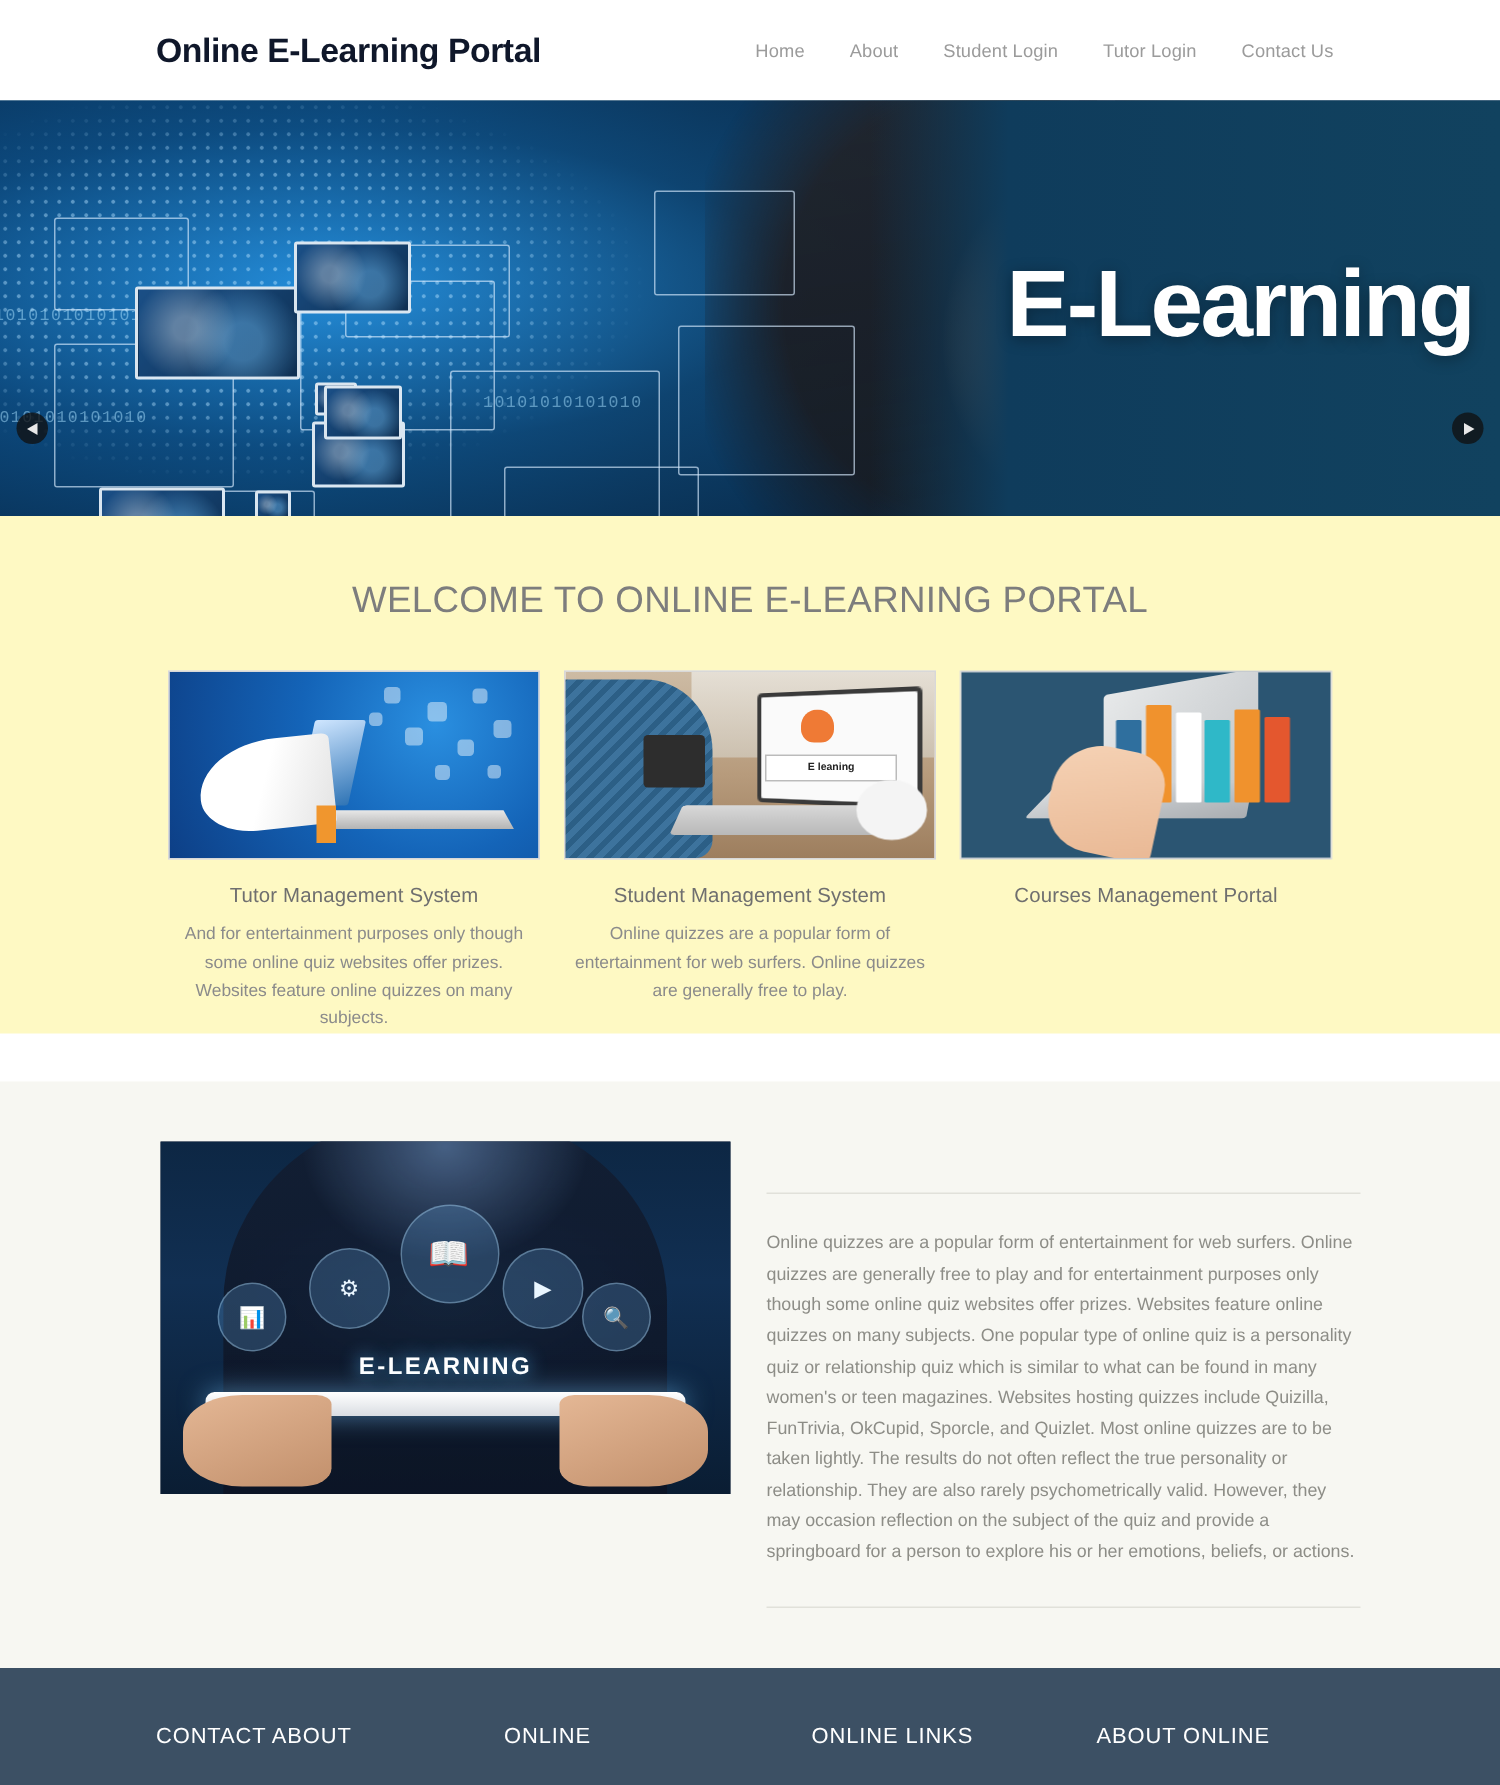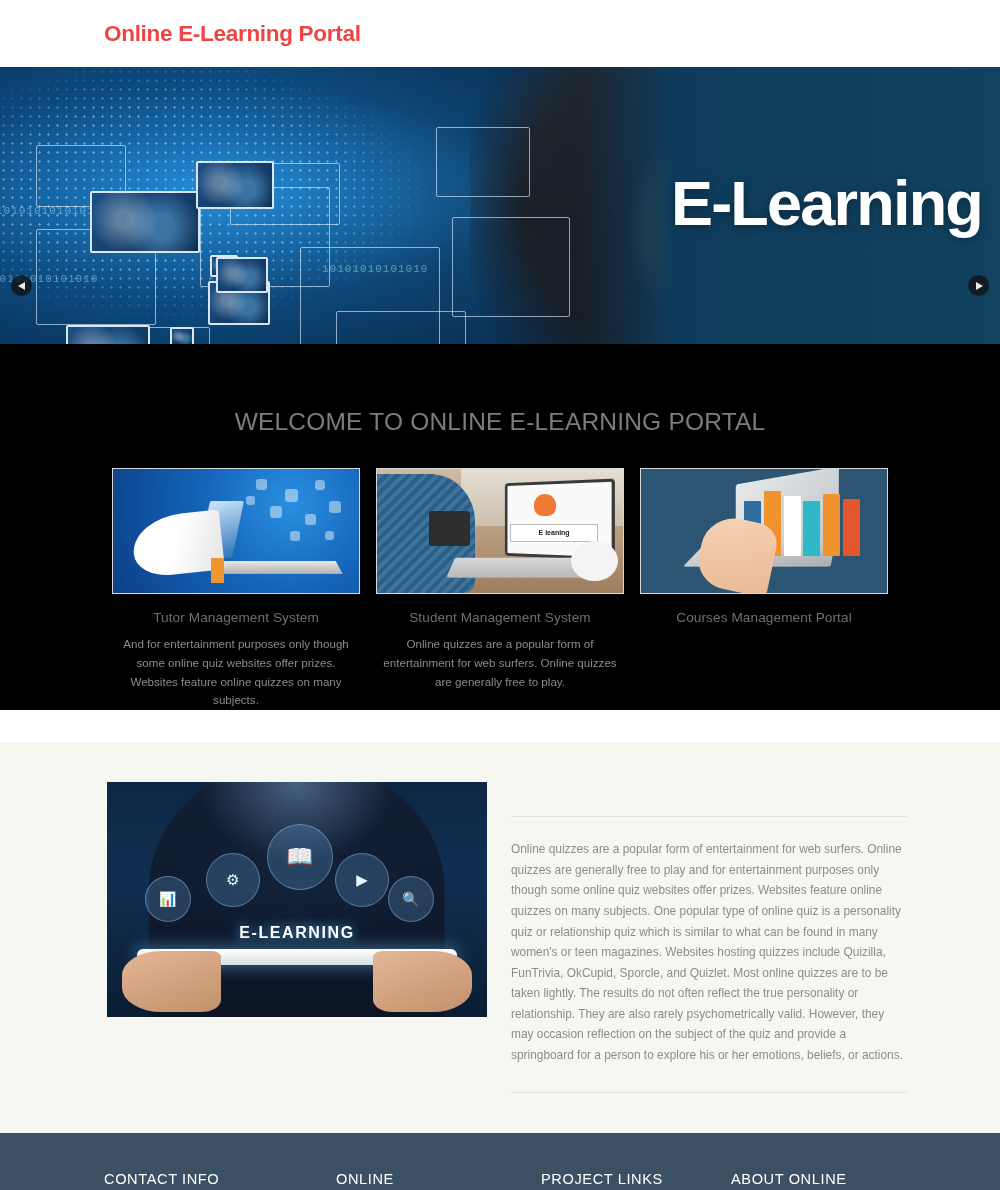--- a/index.html
+++ b/index.html
@@ -15,21 +15,21 @@
   .header {
     height: 67px;
     background: #ffffff;
     display: flex;
     align-items: center;
     padding: 0 0 0 104px;
   }
   .brand {
     font-size: 22.5px;
     font-weight: bold;
-    color: #ef4444;
+    color: #0f172a;
     letter-spacing: -0.3px;
     white-space: nowrap;
   }
   .nav {
     margin-left: auto;
     display: flex;
     align-items: center;
     gap: 0px;
     padding-right: 96px;
   }
@@ -143,22 +143,22 @@
   .slider-arrow .tri {
     width: 0; height: 0;
     border-top: 4.5px solid transparent;
     border-bottom: 4.5px solid transparent;
   }
   .slider-arrow.left .tri { border-right: 7px solid #e8e8e8; margin-right: 1px; }
   .slider-arrow.right .tri { border-left: 7px solid #e8e8e8; margin-left: 1px; }
 
   
   .welcome {
-    background: #000000;
-    padding-top: 64px;
+    background: #fef9c3;
+    padding-top: 43px;
     text-align: center;
   }
   .welcome h2 {
     font-size: 24.5px;
     font-weight: normal;
     color: #7d7d7d;
     letter-spacing: 0.2px;
   }
 
   .cards {
@@ -286,20 +286,27 @@
     font-weight: normal;
     letter-spacing: 0.6px;
     margin-bottom: 22px;
   }
 </style>
 </head>
 <body>
 
 <div class="header">
   <div class="brand">Online E-Learning Portal</div>
+  <div class="nav">
+    <div class="nav-item">Home</div>
+    <div class="nav-item">About</div>
+    <div class="nav-item">Student Login</div>
+    <div class="nav-item">Tutor Login</div>
+    <div class="nav-item">Contact Us</div>
+  </div>
 </div>
 
 <div class="hero">
   <div class="hero-bg"></div>
   <div class="hero-dots"></div>
 
   <div class="binary" style="left:-4px; top:138px;">10101010101010</div>
   <div class="binary" style="left:-8px; top:206px;">10101010101010</div>
   <div class="binary" style="left:322px; top:196px;">10101010101010</div>
 
@@ -418,31 +425,31 @@
     <div class="about-rule"></div>
     <p class="about-text">Online quizzes are a popular form of entertainment for web surfers. Online quizzes are generally free to play and for entertainment purposes only though some online quiz websites offer prizes. Websites feature online quizzes on many subjects. One popular type of online quiz is a personality quiz or relationship quiz which is similar to what can be found in many women's or teen magazines. Websites hosting quizzes include Quizilla, FunTrivia, OkCupid, Sporcle, and Quizlet. Most online quizzes are to be taken lightly. The results do not often reflect the true personality or relationship. They are also rarely psychometrically valid. However, they may occasion reflection on the subject of the quiz and provide a springboard for a person to explore his or her emotions, beliefs, or actions.</p>
     <div class="about-rule bottom"></div>
   </div>
 </div>
 
 <div class="footer">
   <div class="footer-inner">
 
     <div class="fcol c1">
-      <h4>CONTACT INFO</h4>
+      <h4>CONTACT ABOUT</h4>
 
     </div>
 
     <div class="fcol c2">
       <h4>ONLINE</h4>
 
     </div>
 
     <div class="fcol c3">
-      <h4>PROJECT LINKS</h4>
+      <h4>ONLINE LINKS</h4>
 
     </div>
 
     <div class="fcol c4">
       <h4>ABOUT ONLINE</h4>
 
     </div>
 
   </div>
 </div>

